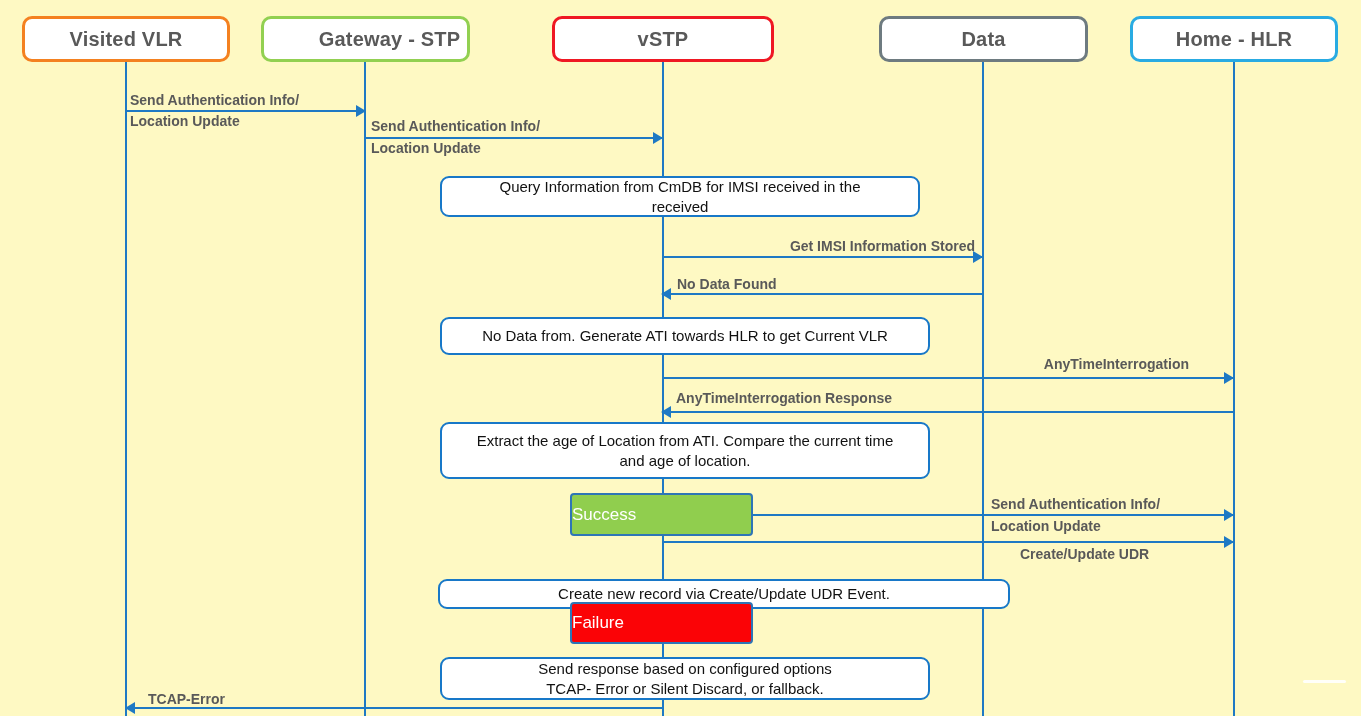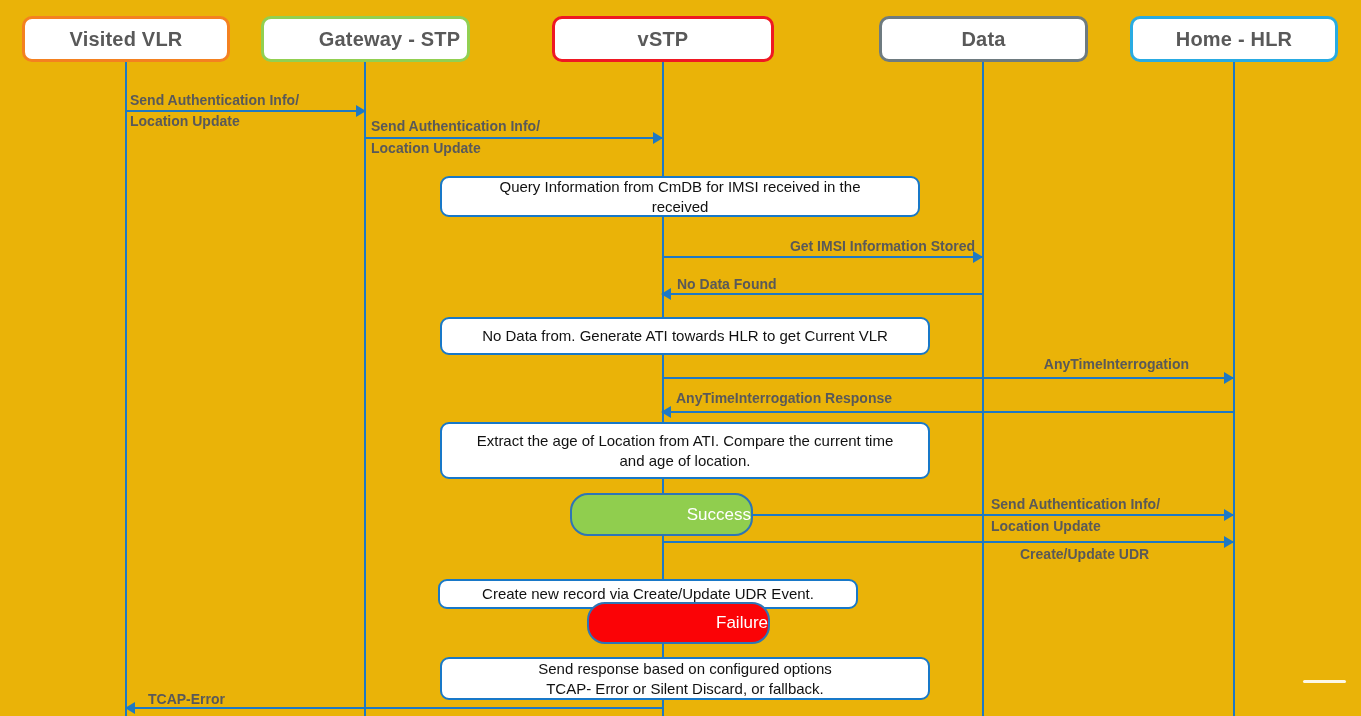--- a/index.html
+++ b/index.html
@@ -1,17 +1,17 @@
 <!DOCTYPE html>
 <html><head>
 <meta charset="utf-8">
 <style>
   html,body{margin:0;padding:0;}
   body{font-family:"Liberation Sans", sans-serif;}
-  .diagram{position:relative;width:1361px;height:716px;background:#eab308;overflow:hidden;}
+  .diagram{position:relative;width:1361px;height:716px;background:#fef9c3;overflow:hidden;}
 
   
   .actor{position:absolute;top:16px;height:46px;background:#FFFFFF;border:3px solid #999;
          border-radius:10px;display:flex;align-items:center;justify-content:center;
          box-sizing:border-box;z-index:3;}
   .actor span{font-size:20px;font-weight:bold;color:#595959;letter-spacing:.2px;}
 
   
   .lifeline{position:absolute;top:62px;width:2px;height:654px;background:#1E79C4;z-index:0;}
 
@@ -26,22 +26,22 @@
   .mlabel{position:absolute;font-size:14px;font-weight:bold;color:#595959;
           white-space:nowrap;z-index:2;}
 
   
   .note{position:absolute;background:#FFFFFF;border:2px solid #1878C8;border-radius:9px;
         box-sizing:border-box;display:flex;flex-direction:column;align-items:center;
         justify-content:center;z-index:2;}
   .note div{font-size:15px;color:#111111;line-height:20px;text-align:center;white-space:nowrap;}
 
   
-  .status{position:absolute;border:2px solid #2E75B6;border-radius:18px;box-sizing:border-box;
-          display:flex;align-items:center;justify-content:flex-end;z-index:3;}
+  .status{position:absolute;border:2px solid #2E75B6;border-radius:4px;box-sizing:border-box;
+          display:flex;align-items:center;justify-content:flex-start;z-index:3;}
   .status span{font-size:17px;color:#FFFFFF;}
 
   .artifact{position:absolute;background:#FFFFFF;border-radius:2px;opacity:.9;z-index:4;}
 </style>
 </head>
 <body>
 
 <div class="diagram">
 
   <div class="actor" style="left: 22px; width: 208px; border-color: rgb(244, 129, 32);">
@@ -104,25 +104,25 @@
     <span>Success</span>
   </div>
 
   <div class="arrow right" style="left:753px;top:514px;width:480px;"></div>
   <div class="mlabel" style="left:991px;top:496px;">Send Authentication Info/</div>
   <div class="mlabel" style="left:991px;top:518px;">Location Update</div>
 
   <div class="arrow right" style="left:662px;top:541px;width:571px;"></div>
   <div class="mlabel" style="left:1020px;top:546px;">Create/Update UDR</div>
 
-  <div class="note" style="left:438px;top:579px;width:420px;height:30px;">
+  <div class="note" style="left:438px;top:579px;width:572px;height:30px;">
     <div>Create new record via Create/Update UDR Event.</div>
   </div>
 
-  <div class="status" style="left: 570px; top: 602px; width: 183px; height: 42px; background: rgb(251, 3, 6); margin-left: 17px;">
+  <div class="status" style="left: 570px; top: 602px; width: 183px; height: 42px; background: rgb(251, 3, 6);">
     <span>Failure</span>
   </div>
 
   <div class="note" style="left:440px;top:657px;width:490px;height:43px;">
     <div>Send response based on configured options</div>
     <div>TCAP- Error or Silent Discard, or fallback.</div>
   </div>
 
   <div class="arrow left" style="left:126px;top:707px;width:536px;"></div>
   <div class="mlabel" style="left:148px;top:691px;">TCAP-Error</div>

